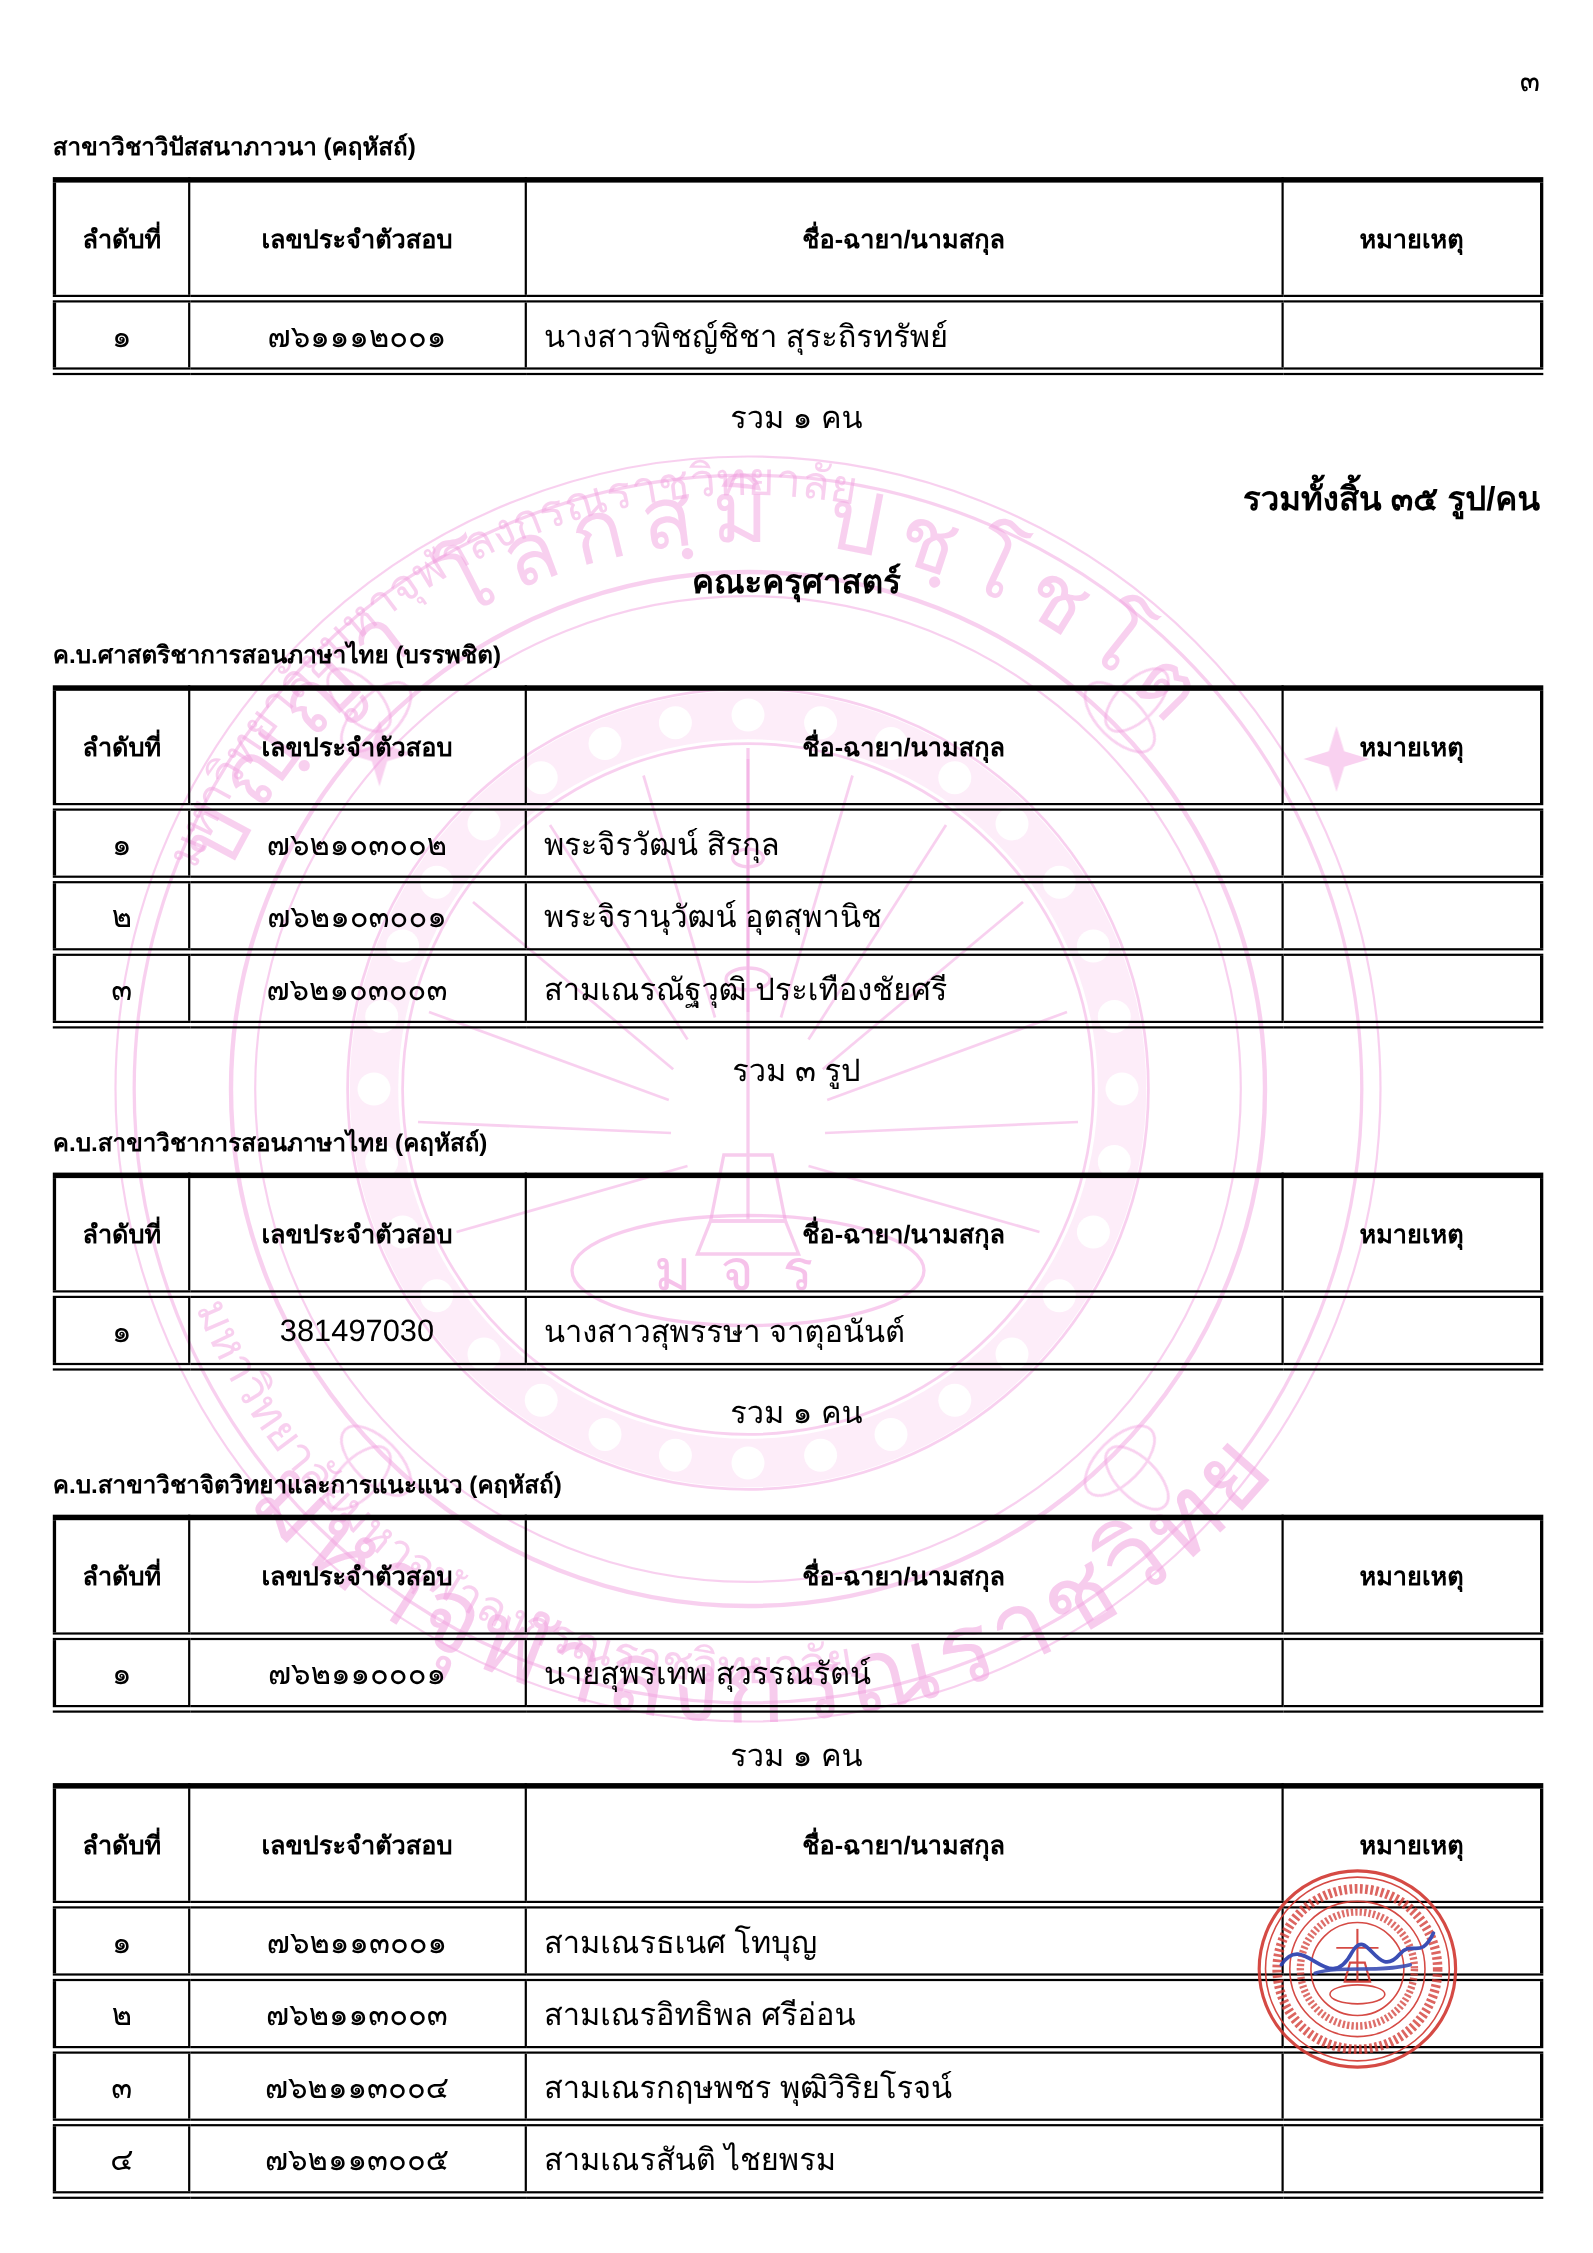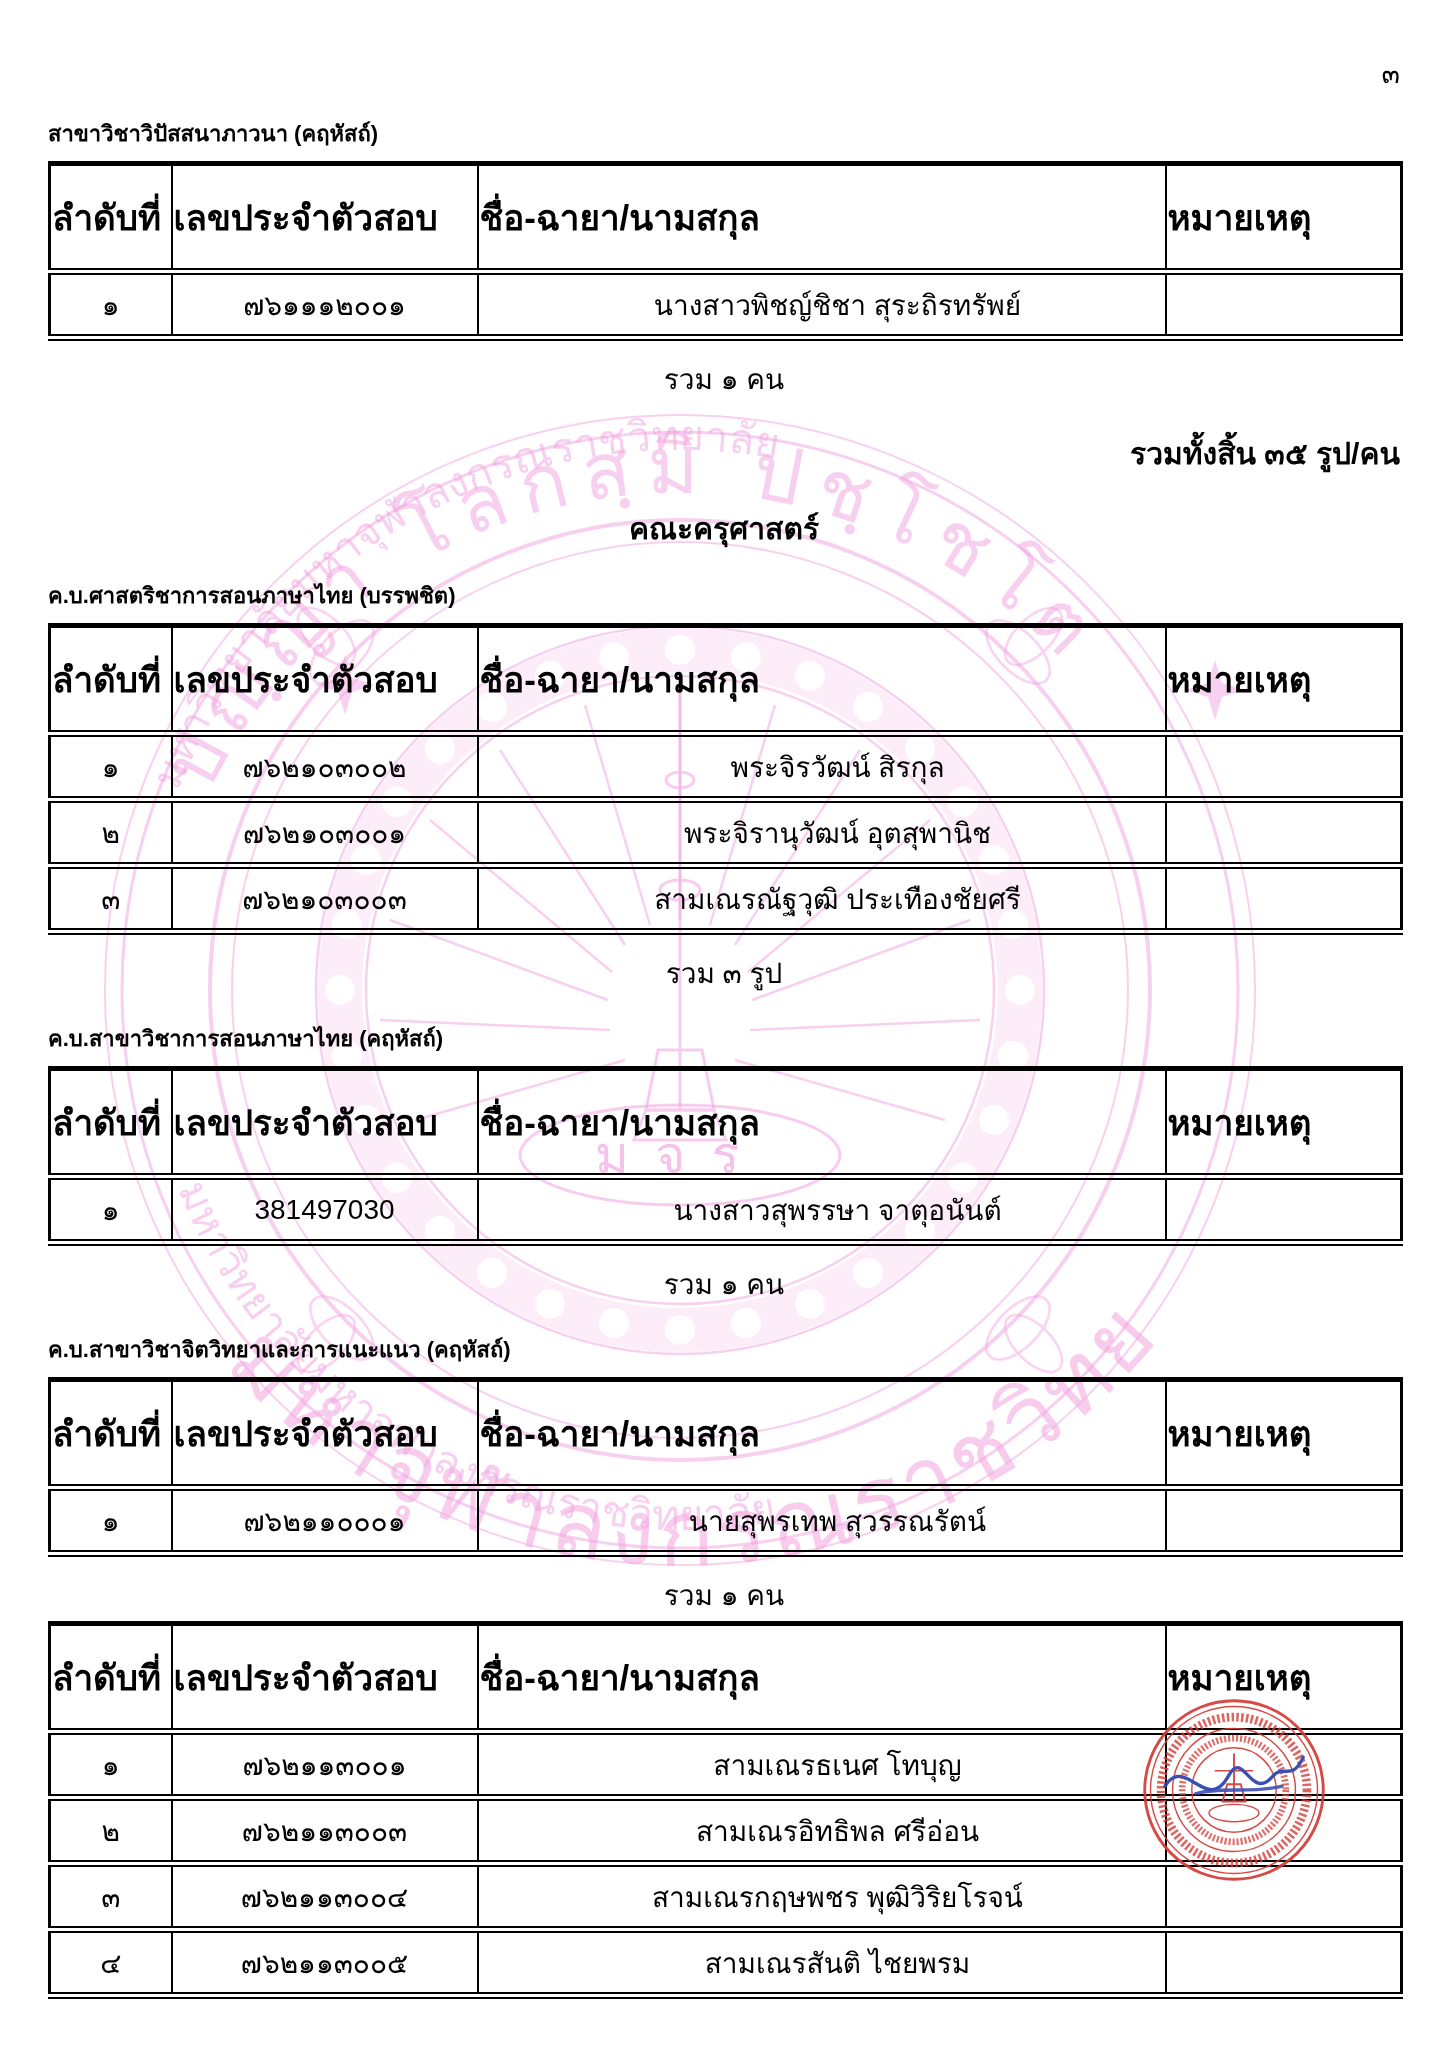--- a/index.html
+++ b/index.html
@@ -12,25 +12,25 @@
   .watermark{position:absolute;left:60px;top:370px;width:1240px;height:1240px;z-index:0;pointer-events:none;}
   .stamp{position:absolute;left:1138px;top:1694px;width:192px;height:192px;z-index:2;pointer-events:none;}
   .content{position:relative;z-index:1;padding:0 48px;}
   .page-number{ text-align:right;padding-top:52px;font-size:27px;height:38px;}
   .section-title{font-size:22px;font-weight:bold;margin:26px 0 10px 0;}
   table.roster{
     width:1352px;border-collapse:collapse;table-layout:fixed;background:transparent;
     border-top:5px solid #000;border-left:3px solid #000;border-right:3px solid #000;border-bottom:7px double #000;
   }
   table.roster td{border:2px solid #000;vertical-align:middle;background:transparent;}
-  table.roster thead td{font-weight:bold;text-align:left;height:100px;border-bottom:7px double #000;font-size:35px;}
+  table.roster thead td{font-weight:bold;text-align:center;height:100px;border-bottom:7px double #000;font-size:23px;}
   table.roster tbody td{height:57px;border-bottom:7px double #000;}
   .w1{width:122px}.w2{width:306px}.w3{width:688px}.w4{width:236px}
   .cell-index,.cell-id{text-align:center;}
-  .cell-name{text-align:center;padding-left:33px;}
+  .cell-name{text-align:left;padding-left:16px;}
   .summary{text-align:center;font-size:28px;margin:16px 0 4px 0;}
   .grand-total{text-align:right;font-size:30px;font-weight:bold;margin:29px 0 0 0;}
   .faculty-heading{text-align:center;font-size:30px;font-weight:bold;margin:28px 0 4px 0;}
 </style>
 </head>
 <body>
 
 <svg class="watermark" viewBox="-620 -620 1240 1240" xmlns="http://www.w3.org/2000/svg">
   <defs>
     <path id="arcTopOuter" d="M -540 0 A 540 540 0 0 1 540 0" fill="none"></path>

